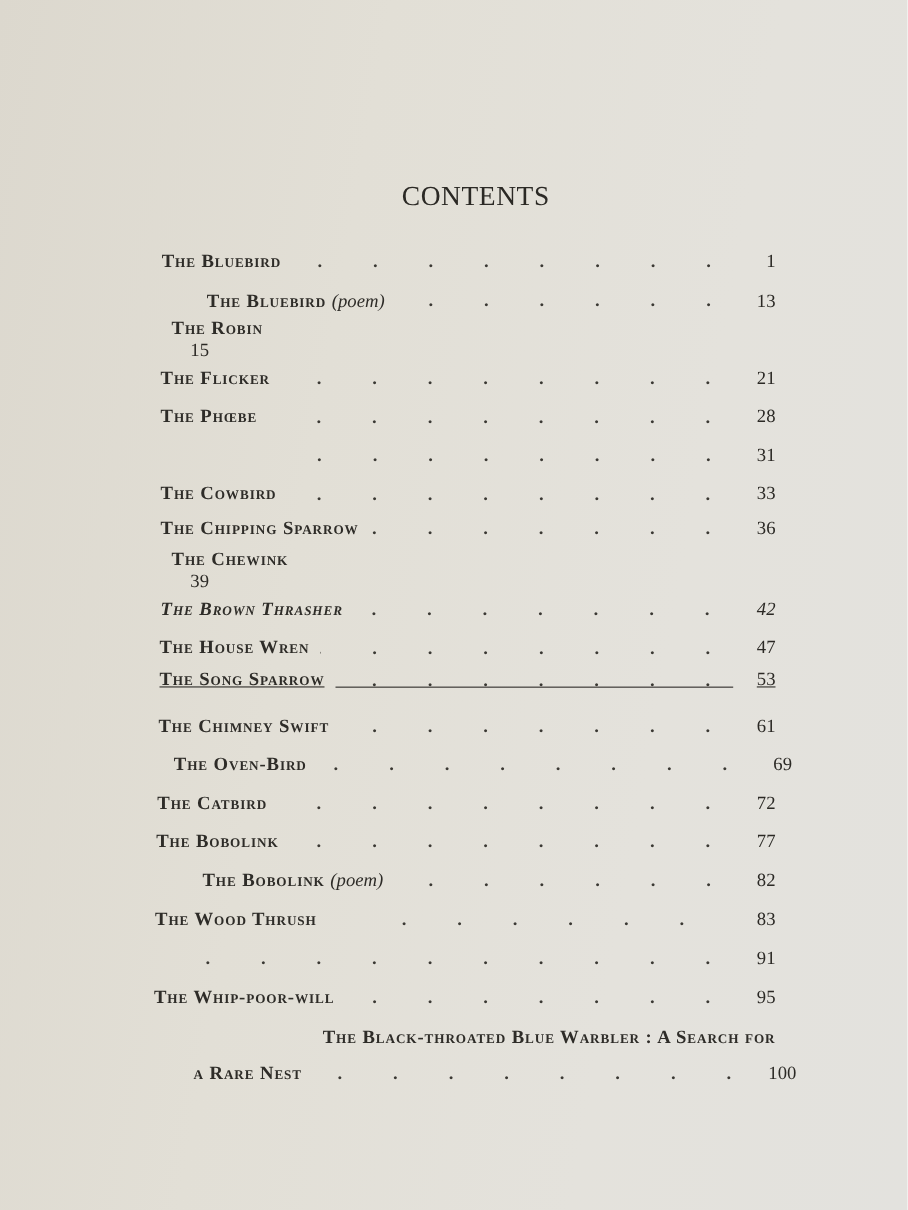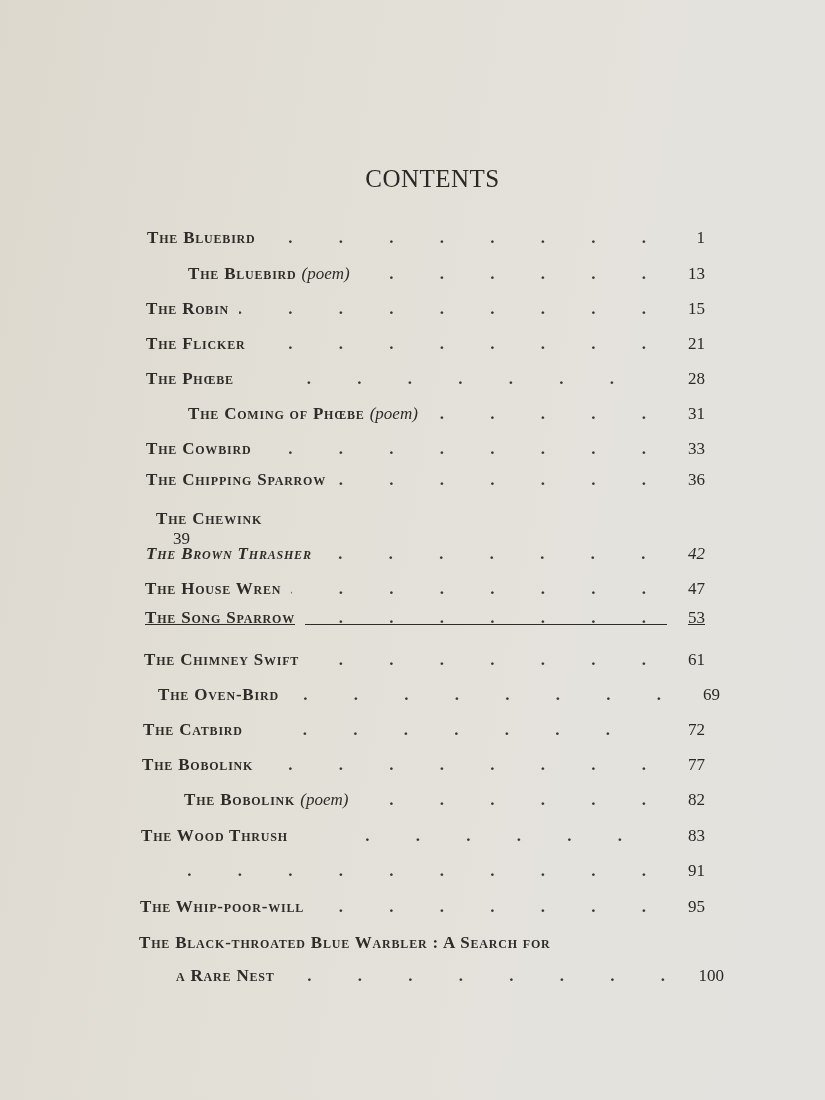--- a/index.html
+++ b/index.html
@@ -41,20 +41,21 @@
       position: absolute;
       height: 30px;
       display: flex;
       align-items: baseline;
       font-variant: small-caps;
       font-size: 17px;
       letter-spacing: 0.8px;
       font-family: "Liberation Serif", serif;
       font-weight: bold;
       color: #2e2c28;
+      justify-content: flex-end;
     }
     .row .label {
       white-space: nowrap;
     }
     .row .label em {
       font-variant: normal;
       font-weight: normal;
       font-style: italic;
       letter-spacing: 0;
     }
@@ -93,40 +94,39 @@
       <span class="dots">. . . . . . . . . . . .</span>
       <span class="page-num">1</span>
     </div>
 
     <div class="row" style="left:188px; top:264px; width:517px;">
       <span class="label"><span>The Bluebird</span> <em>(poem)</em></span>
       <span class="dots">. . . . . . . . . .</span>
       <span class="page-num">13</span>
     </div>
 
-    <div class="row" style="left:146px; top:299px; width:559px;">
+    <div class="row" style="left:146px; top:299px; width:559px;flex-direction:column;">
       <span class="label"><span>The Robin</span></span>
       <span class="dots">. . . . . . . . . . . . . . . .</span>
       <span class="page-num">15</span>
     </div>
 
     <div class="row" style="left:146px; top:334px; width:559px;">
       <span class="label"><span>The Flicker</span></span>
       <span class="dots">. . . . . . . . . . . . . . . .</span>
       <span class="page-num">21</span>
     </div>
 
-    <div class="row" style="left:146px; top:369px; width:559px;gap:32px;">
+    <div class="row" style="left:146px; top:369px; width:559px;">
       <span class="label"><span>The Phœbe</span></span>
       <span class="dots">. . . . . . . . . . . . . . . .</span>
       <span class="page-num">28</span>
     </div>
 
     <div class="row" style="left:188px; top:404px; width:517px;">
-      <span class="label"><span>The Coming of Phœbe</span> <em>(poem)</em></span>
       <span class="dots">. . . . . . . .</span>
       <span class="page-num">31</span>
     </div>
 
     <div class="row" style="left:146px; top:439px; width:559px;">
       <span class="label"><span>The Cowbird</span></span>
       <span class="dots">. . . . . . . . . . . . . . . .</span>
       <span class="page-num">33</span>
     </div>
 
@@ -165,21 +165,21 @@
       <span class="dots">. . . . . . . . . . . . . . . .</span>
       <span class="page-num">61</span>
     </div>
 
     <div class="row" style="left:158px; top:685px; width:562px;">
       <span class="label"><span>The Oven-Bird</span></span>
       <span class="dots">. . . . . . . . . . . . . . . .</span>
       <span class="page-num">69</span>
     </div>
 
-    <div class="row" style="left:143px; top:720px; width:562px;gap:36px;">
+    <div class="row" style="left:143px; top:720px; width:562px;">
       <span class="label"><span>The Catbird</span></span>
       <span class="dots">. . . . . . . . . . . . . . . .</span>
       <span class="page-num">72</span>
     </div>
 
     <div class="row" style="left:142px; top:755px; width:563px;">
       <span class="label"><span>The Bobolink</span></span>
       <span class="dots">. . . . . . . . . . . . . . . .</span>
       <span class="page-num">77</span>
     </div>

